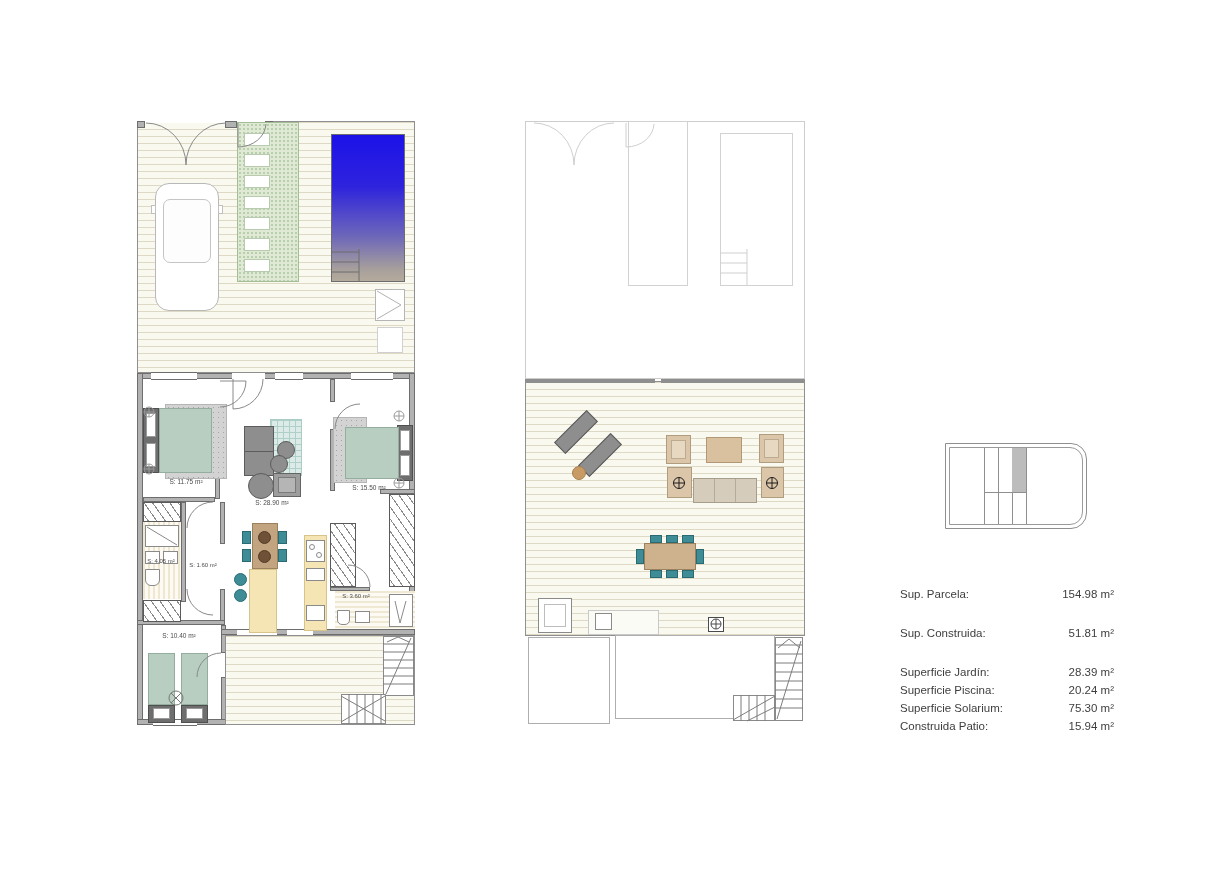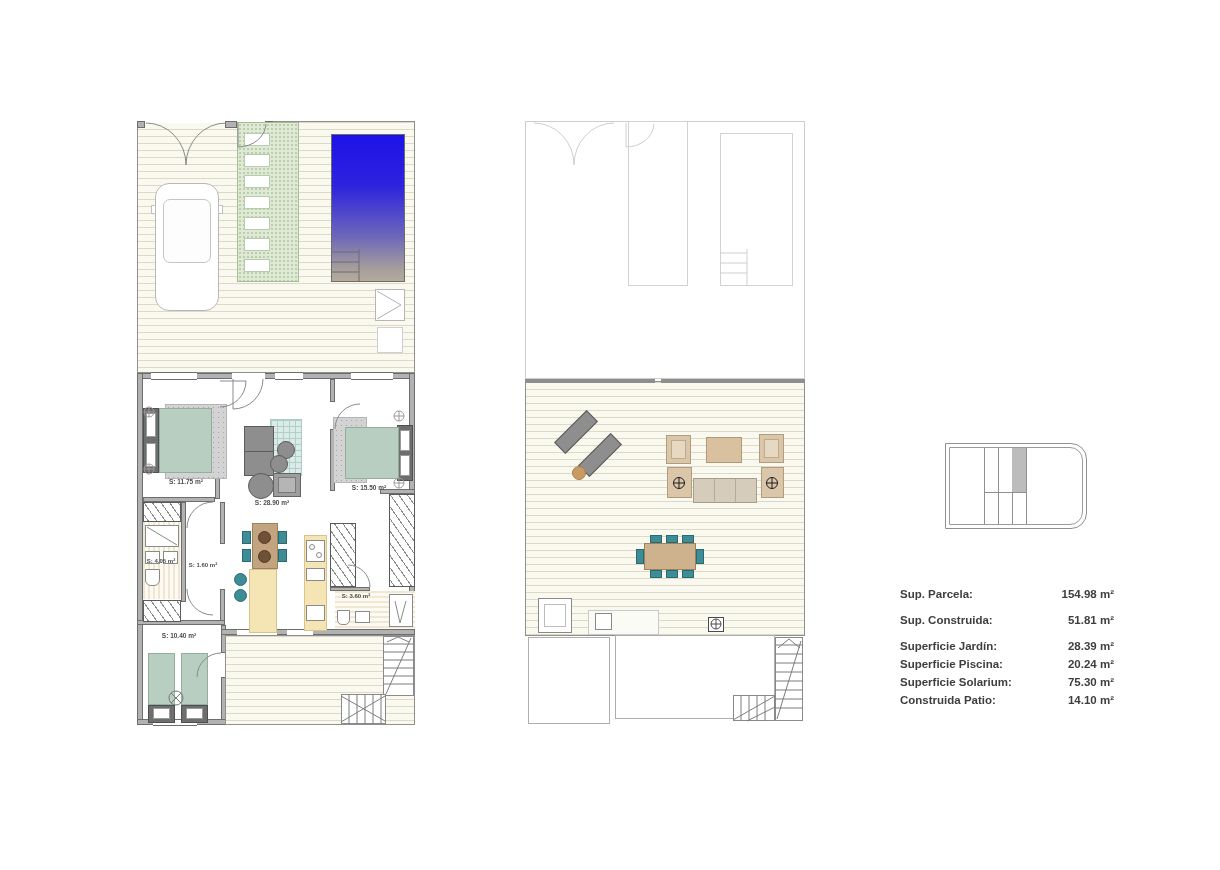--- a/index.html
+++ b/index.html
@@ -1,17 +1,17 @@
 <!DOCTYPE html>
 <html><head>
 <meta charset="utf-8">
 <style>
   html,body{margin:0;padding:0;background:#ffffff;}
   .sheet{position:relative;width:1220px;height:870px;background:#ffffff;overflow:hidden;
-         font-family:"Liberation Sans", sans-serif;font-weight:bold;}
+         font-family:"Liberation Sans", sans-serif;}
   .abs{position:absolute;box-sizing:border-box;}
   svg.overlay{position:absolute;left:0;top:0;pointer-events:none;}
 
   
   .deck{background-color:#faf9ef;
         background-image:repeating-linear-gradient(180deg,#ddd9c4 0 1px,transparent 1px 7px);
         border:1px solid #8f8f8f;}
   .wall{background:#b2b2b2;border:1px solid #6d6d6d;}
   .window{background:#ffffff;border-top:1px solid #6d6d6d;border-bottom:1px solid #6d6d6d;}
   .opening{background:#ffffff;}
@@ -45,21 +45,21 @@
   .sofa-beige{background:#d5ccbc;border:1px solid #a79d8b;
         background-image:repeating-linear-gradient(90deg,transparent 0 20px,#b5ab99 20px 21px);}
   .ghost{border:1px solid #cdcdcd;background:#ffffff;}
   .room-outline{background:#ffffff;border:1px solid #aeaeae;}
   .stairbox{background:#ffffff;border:1px solid #8a8a8a;}
 
   .rlabel{font-size:6.5px;color:#4c4c4c;text-align:center;white-space:nowrap;}
 
   .areas{width:214px;color:#3e3e3e;font-size:11.5px;}
   .areas .row{display:flex;justify-content:space-between;line-height:15px;}
-  .areas .row.g1{margin-top:11px;}
+  .areas .row.g1{margin-top:24px;}
   .areas .row.g2{margin-top:3px;}
 
   .keyplan{border:1px solid #8f8f8f;border-radius:0 16px 16px 0;background:#fff;}
   .keyplan .inner{position:absolute;inset:3px;border:1px solid #9a9a9a;border-radius:0 13px 13px 0;}
   .kv{position:absolute;width:1px;background:#8f8f8f;top:4px;bottom:4px;}
 </style>
 </head>
 <body>
 
 <div class="sheet">
@@ -336,17 +336,17 @@
     <div class="row g2">
       <span>Superficie Piscina:</span>
       <span>20.24 m²</span>
     </div>
     <div class="row g2">
       <span>Superficie Solarium:</span>
       <span>75.30 m²</span>
     </div>
     <div class="row g2">
       <span>Construida Patio:</span>
-      <span>14.10 m²</span>
+      <span>15.94 m²</span>
     </div>
   </div>
 
 </div>
 
 </body></html>

